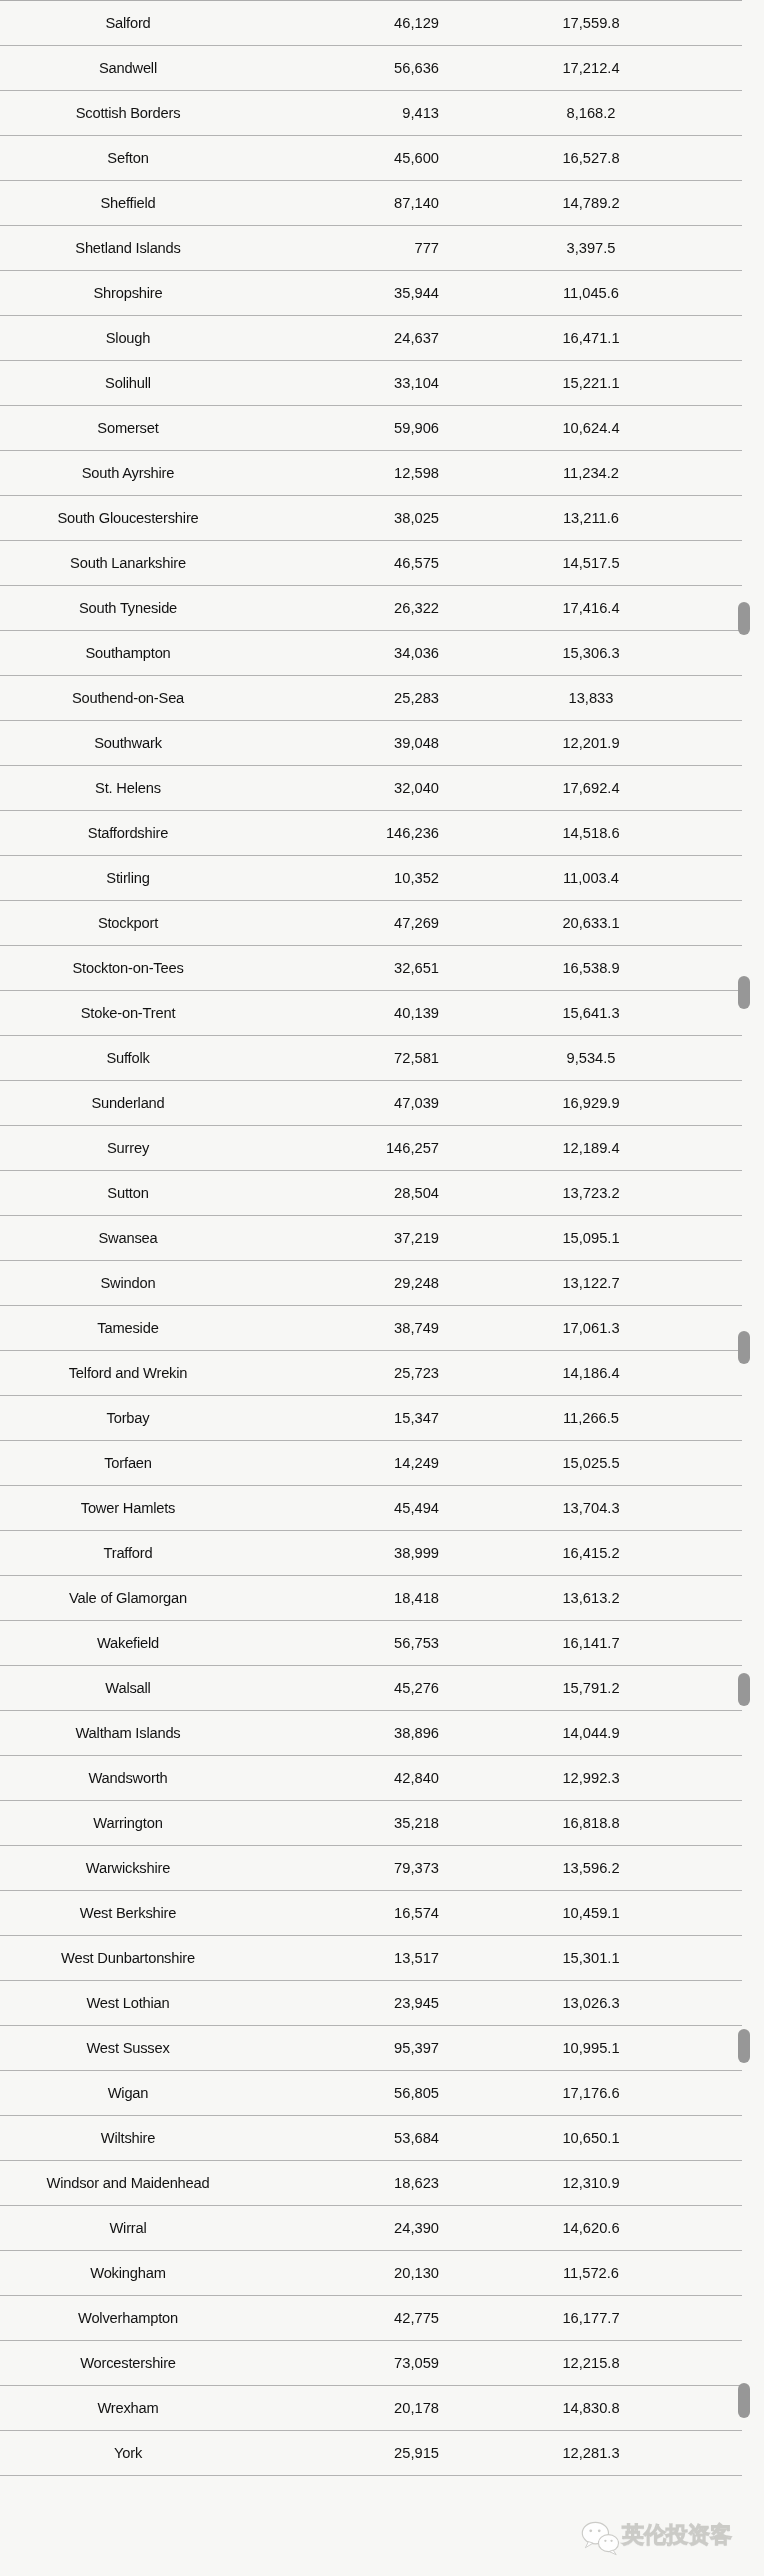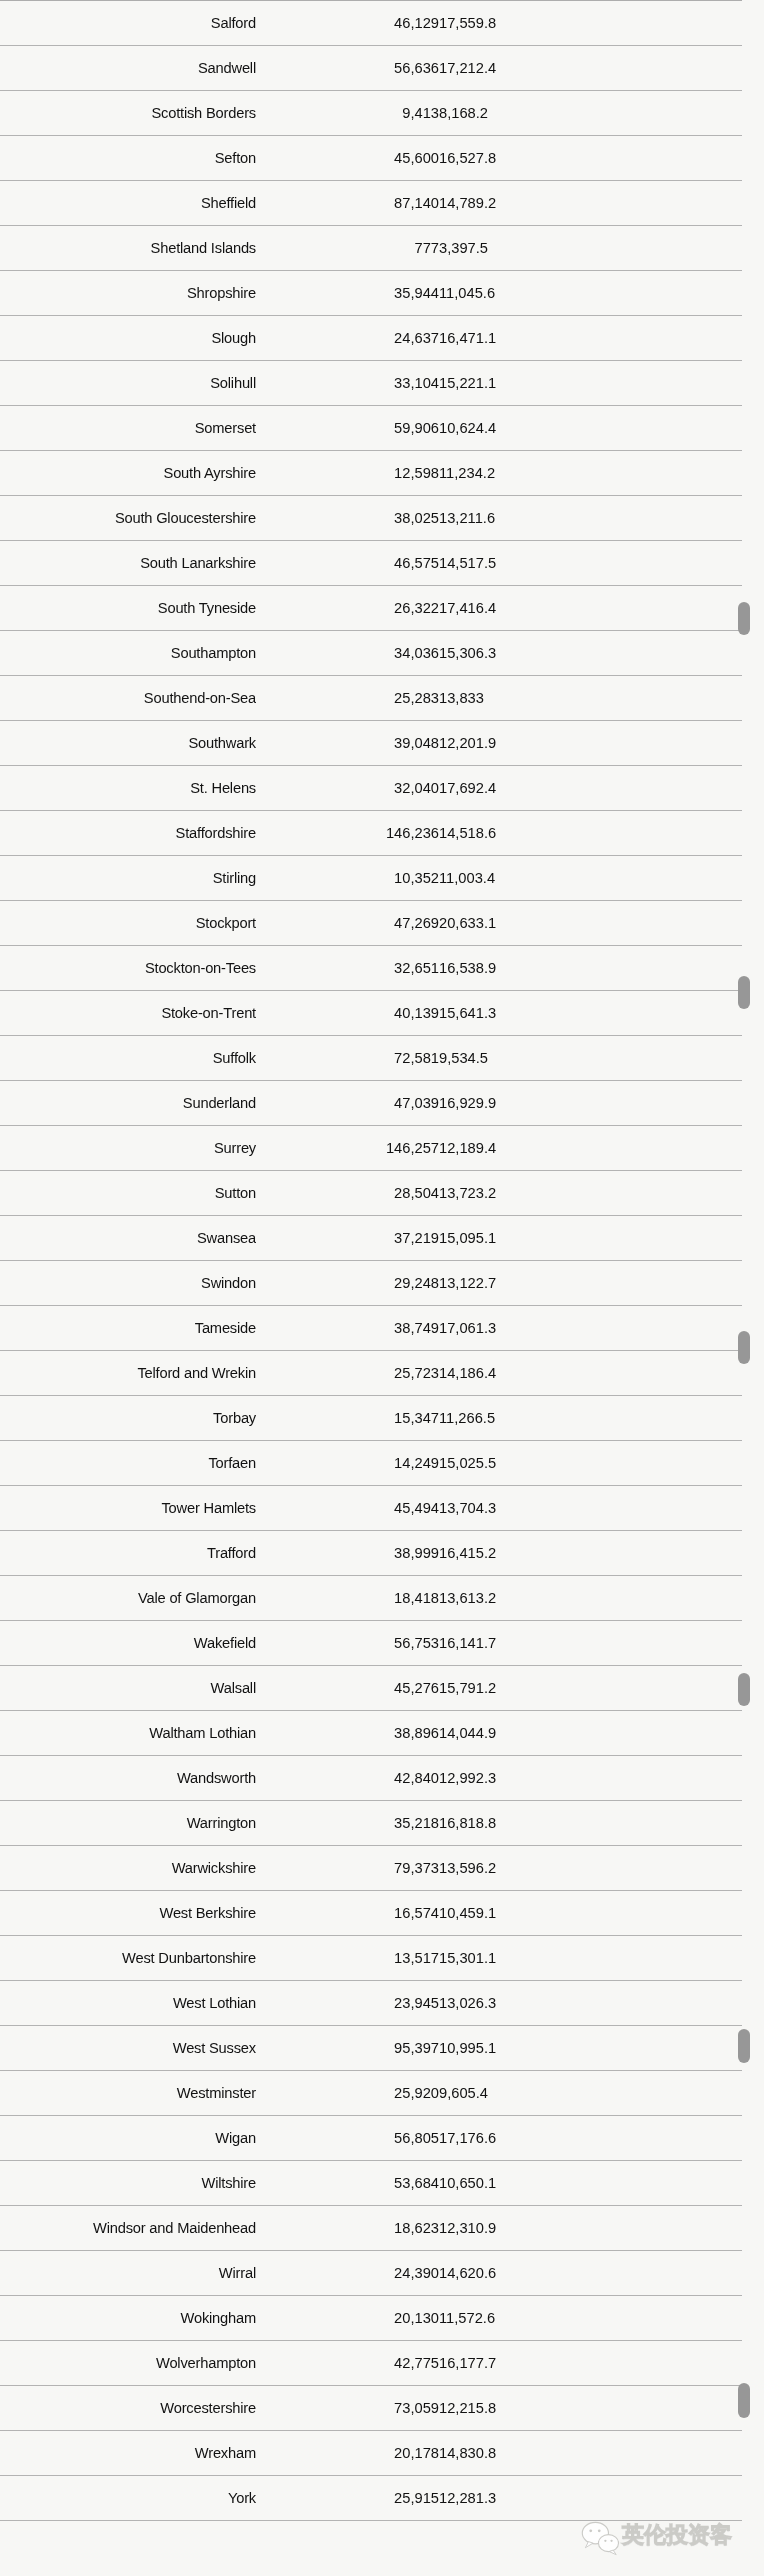--- a/index.html
+++ b/index.html
@@ -26,30 +26,30 @@
     align-items: center;
     height: 45px;
     border-bottom: 1.5px solid #b3b3b3;
     background: #f7f7f5;
     font-size: 14.7px;
   }
   .cell { white-space: nowrap; overflow: hidden; }
   .cell.name {
     flex: 0 0 256px;
     padding-left: 0;
-    text-align: right;
+    text-align: center;
     letter-spacing: -0.2px;
   }
   .cell.num1 {
     flex: 0 0 183px;
     text-align: right;
   }
   .cell.num2 {
     flex: 0 0 304px;
-    text-align: left;
+    text-align: center;
   }
   .scroll-thumb {
     position: absolute;
     left: 738px;
     width: 11.6px;
     background: #979797;
     border-radius: 6.2px;
     z-index: 5;
   }
   .watermark {
@@ -298,21 +298,21 @@
       <div class="cell num2">16,141.7</div>
     </div>
 
     <div class="row">
       <div class="cell name">Walsall</div>
       <div class="cell num1">45,276</div>
       <div class="cell num2">15,791.2</div>
     </div>
 
     <div class="row">
-      <div class="cell name">Waltham Lothian</div>
+      <div class="cell name">Waltham Islands</div>
       <div class="cell num1">38,896</div>
       <div class="cell num2">14,044.9</div>
     </div>
 
     <div class="row">
       <div class="cell name">Wandsworth</div>
       <div class="cell num1">42,840</div>
       <div class="cell num2">12,992.3</div>
     </div>
 
@@ -345,25 +345,20 @@
       <div class="cell num1">23,945</div>
       <div class="cell num2">13,026.3</div>
     </div>
 
     <div class="row">
       <div class="cell name">West Sussex</div>
       <div class="cell num1">95,397</div>
       <div class="cell num2">10,995.1</div>
     </div>
 
-    <div class="row">
-      <div class="cell name">Westminster</div>
-      <div class="cell num1">25,920</div>
-      <div class="cell num2">9,605.4</div>
-    </div>
 
     <div class="row">
       <div class="cell name">Wigan</div>
       <div class="cell num1">56,805</div>
       <div class="cell num2">17,176.6</div>
     </div>
 
     <div class="row">
       <div class="cell name">Wiltshire</div>
       <div class="cell num1">53,684</div>

